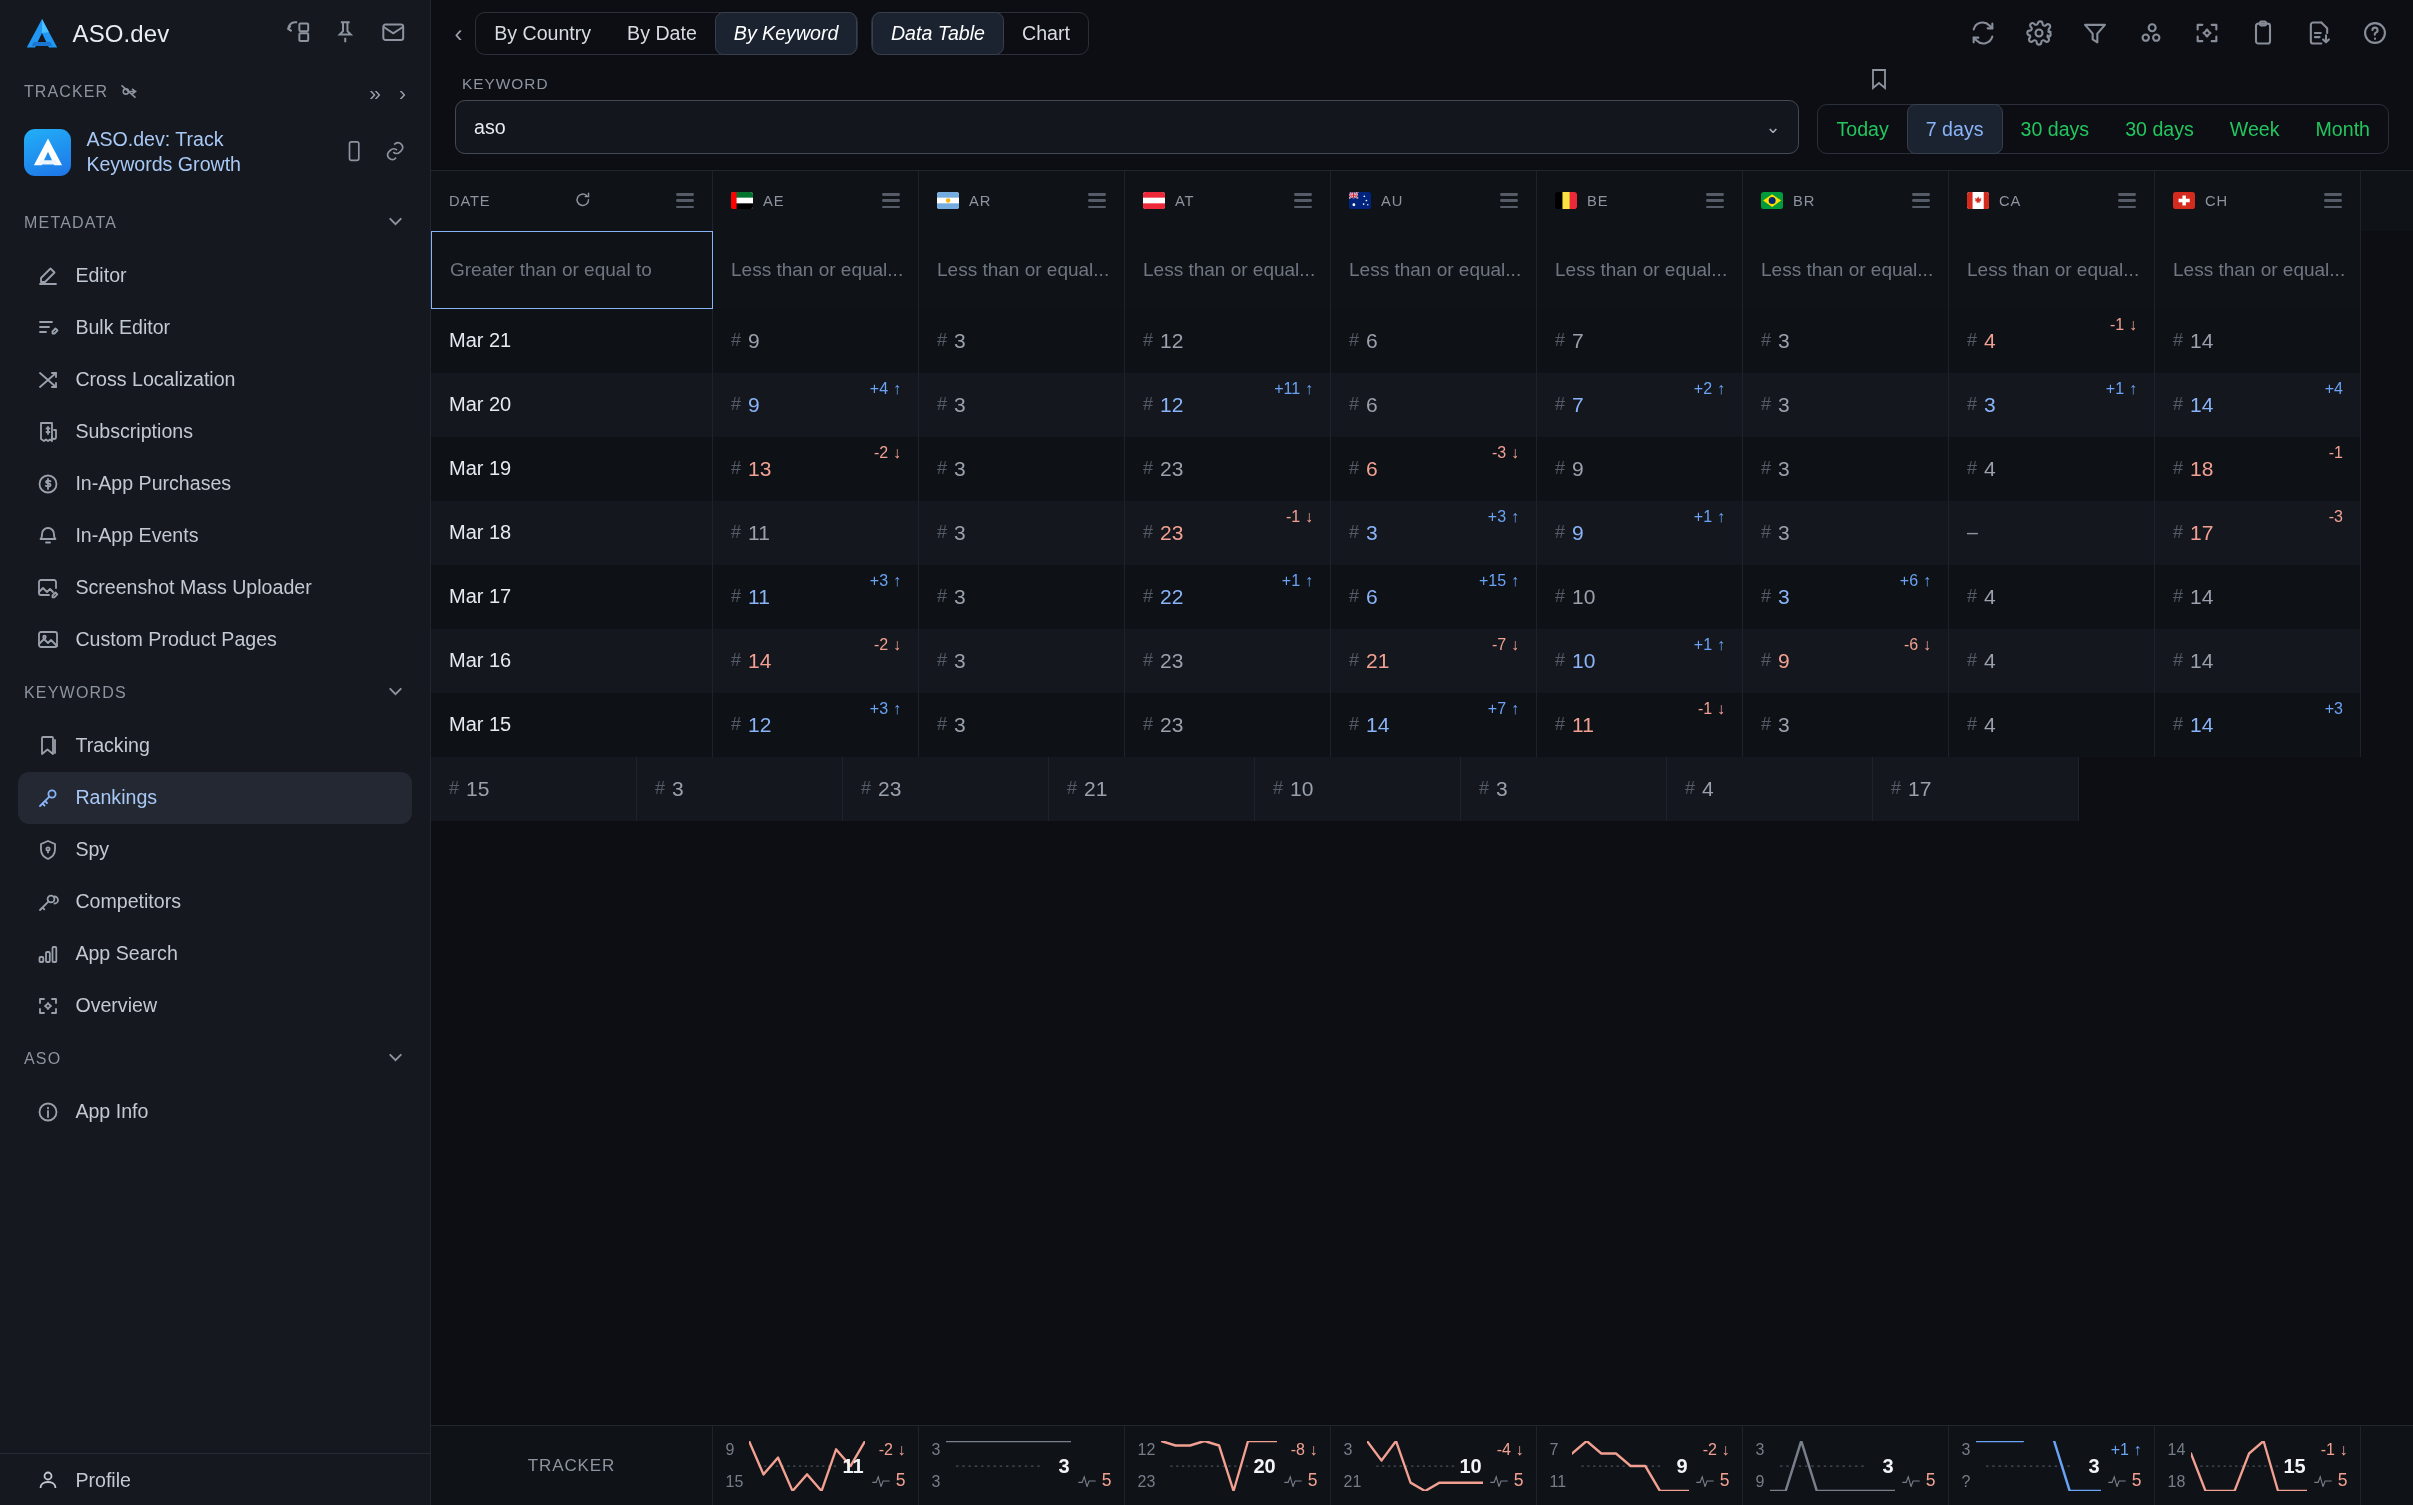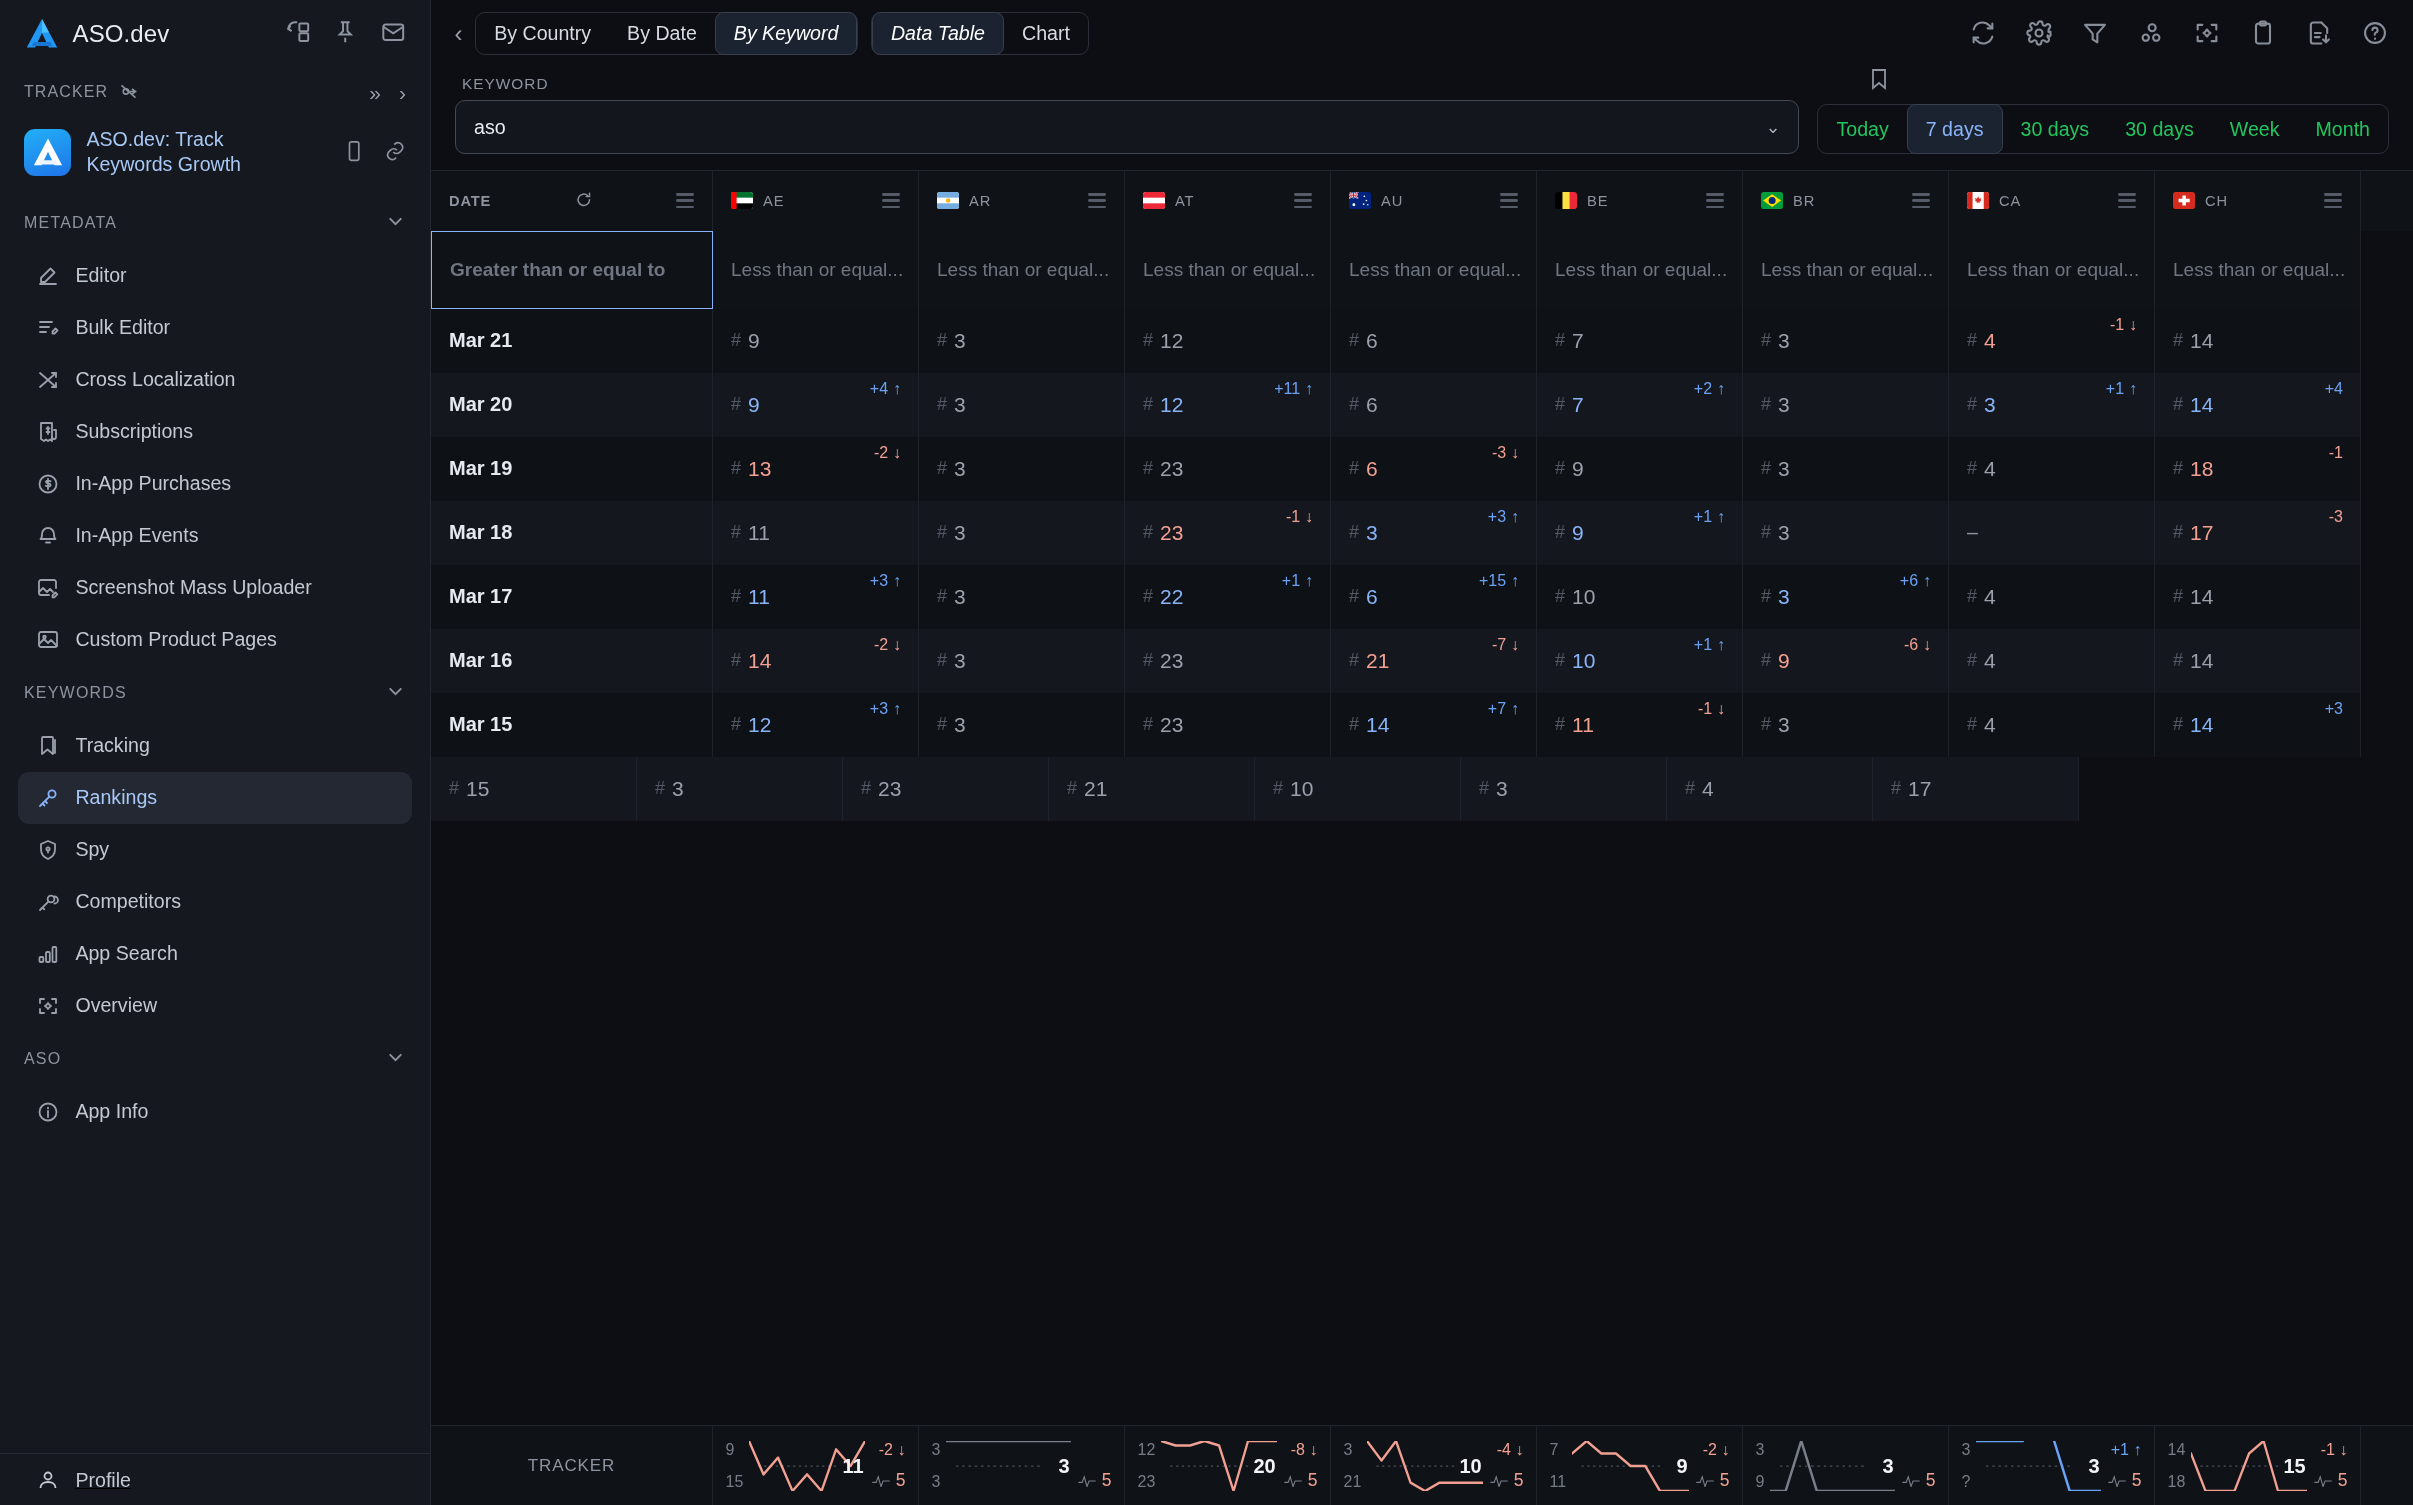--- a/index.html
+++ b/index.html
@@ -65,21 +65,21 @@
     margin: 0 18px; padding: 0 17px;
     height: 52px; border-radius: 11.2px;
     color: #c3c9d2; font-size: 19.6px;
   }
   .nav-item .ic { width: 25px; height: 25px; flex: 0 0 25px; display: flex; align-items: center; justify-content: center; }
   .nav-item .ic svg { width: 24px; height: 24px; }
   .nav-item.active { background: #232833; color: #a8c8f5; }
   .nav-item.active .ic svg { stroke: #8ab4f8; }
   .nav-divider { height: 0.7px; background: #262b34; margin: 9.8px 0 0 0; }
 
-  .sb-footer { margin-top: auto; text-decoration: underline; }
+  .sb-footer { margin-top: auto; }
 
   
   #main { flex: 1; display: flex; flex-direction: column; min-width: 0; background: #0c0e13; }
 
   .topbar {
     height: 67px; display: flex; align-items: center; padding: 0 24px 0 18px; gap: 0;
   }
   .back-chev { color: #9aa1ac; font-size: 24px; padding: 0 12.6px 0 5.6px; line-height: 1; }
   .tabgroup {
     display: flex; align-items: center;
@@ -124,21 +124,21 @@
 
   
   .tbl-wrap { margin-top: 15.4px; flex: 1; display: flex; flex-direction: column; min-height: 0; }
   .tbl {
     display: flex; flex-direction: column; width: 100%;
     border-top: 0.7px solid #22262e;
   }
   .row { display: flex; width: 100%; }
 
   .cell { border-right: 0.7px solid #1e222a; flex: 0 0 206px; position: relative; }
-  .cell.datecol { flex: 0 0 282px; font-weight: bold; }
+  .cell.datecol { flex: 0 0 282px; }
 
   .hrow { height: 60px; background: #0f1217; }
   .hcell {
     display: flex; align-items: center; padding: 0 18px; gap: 9.8px;
     height: 60px; border-right: 0.7px solid #1e222a;
   }
   .hcell .lbl { font-size: 14.7px; letter-spacing: 0.8px; color: #8d949f; }
   .hcell .menu { margin-left: auto; display: flex; flex-direction: column; gap: 3.5px; }
   .hcell .menu i { display: block; width: 18px; height: 2.8px; background: #555c67; border-radius: 1.4px; }
   .hcell .refresh { margin-left: auto; }

